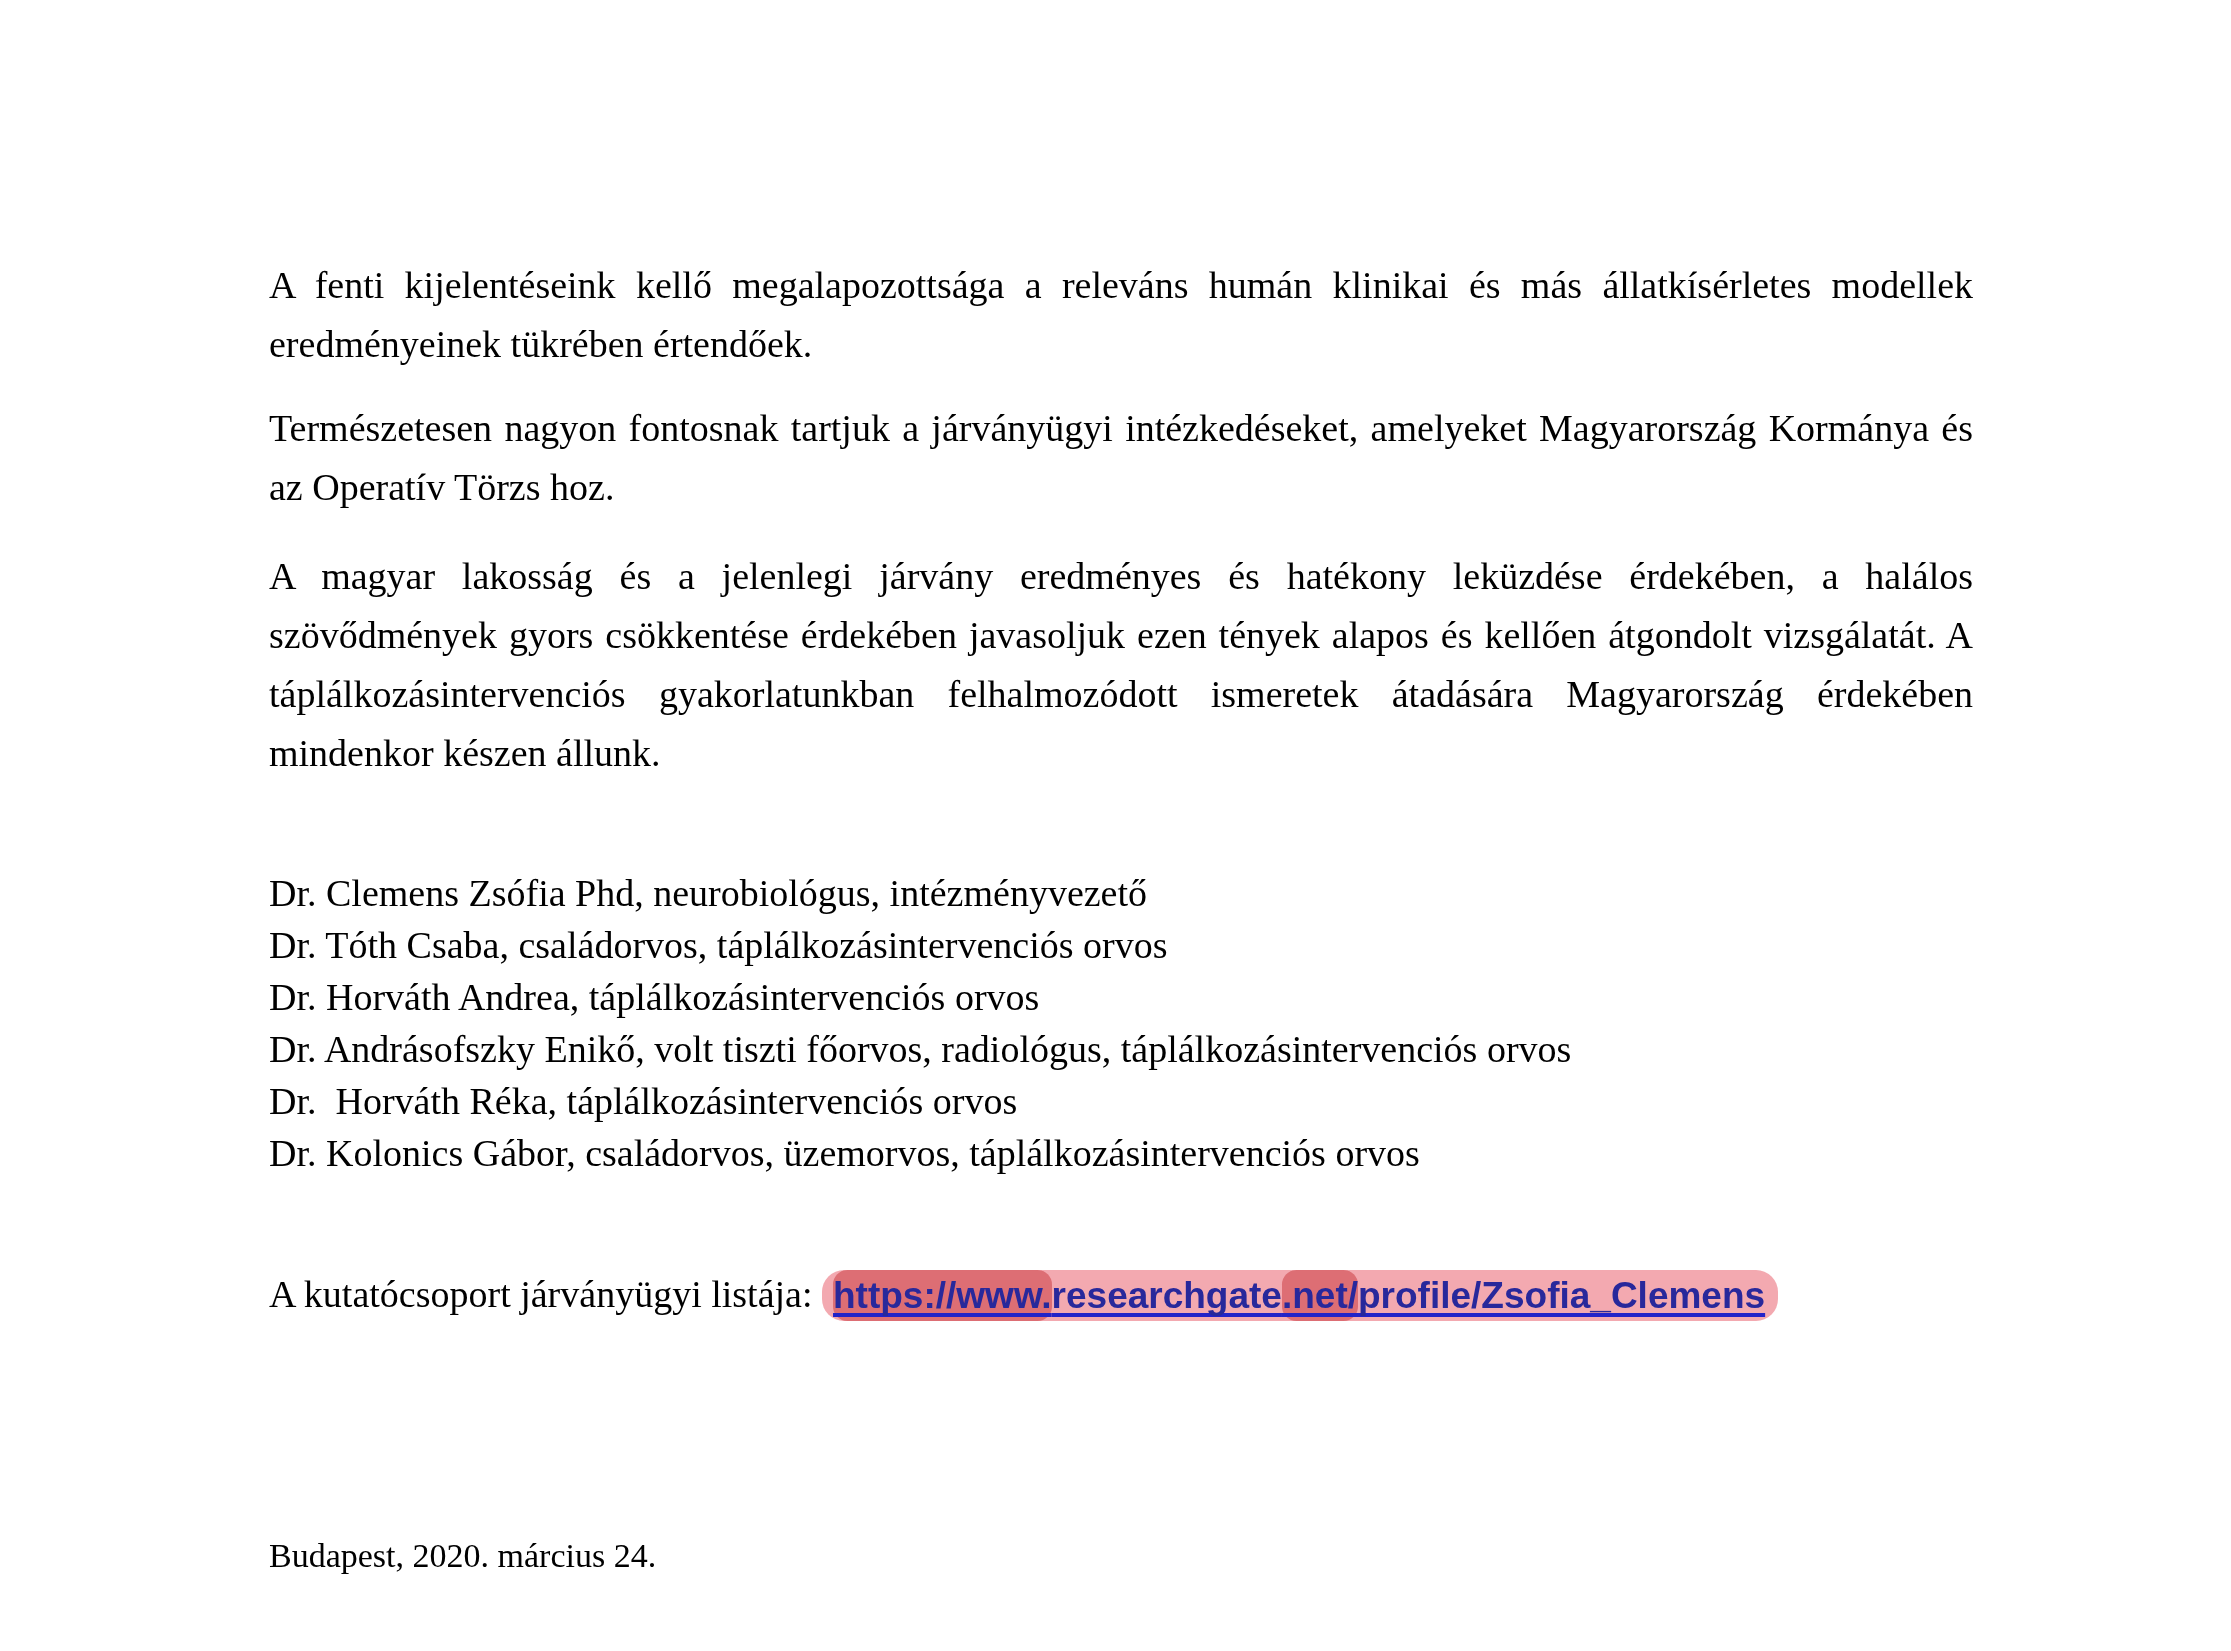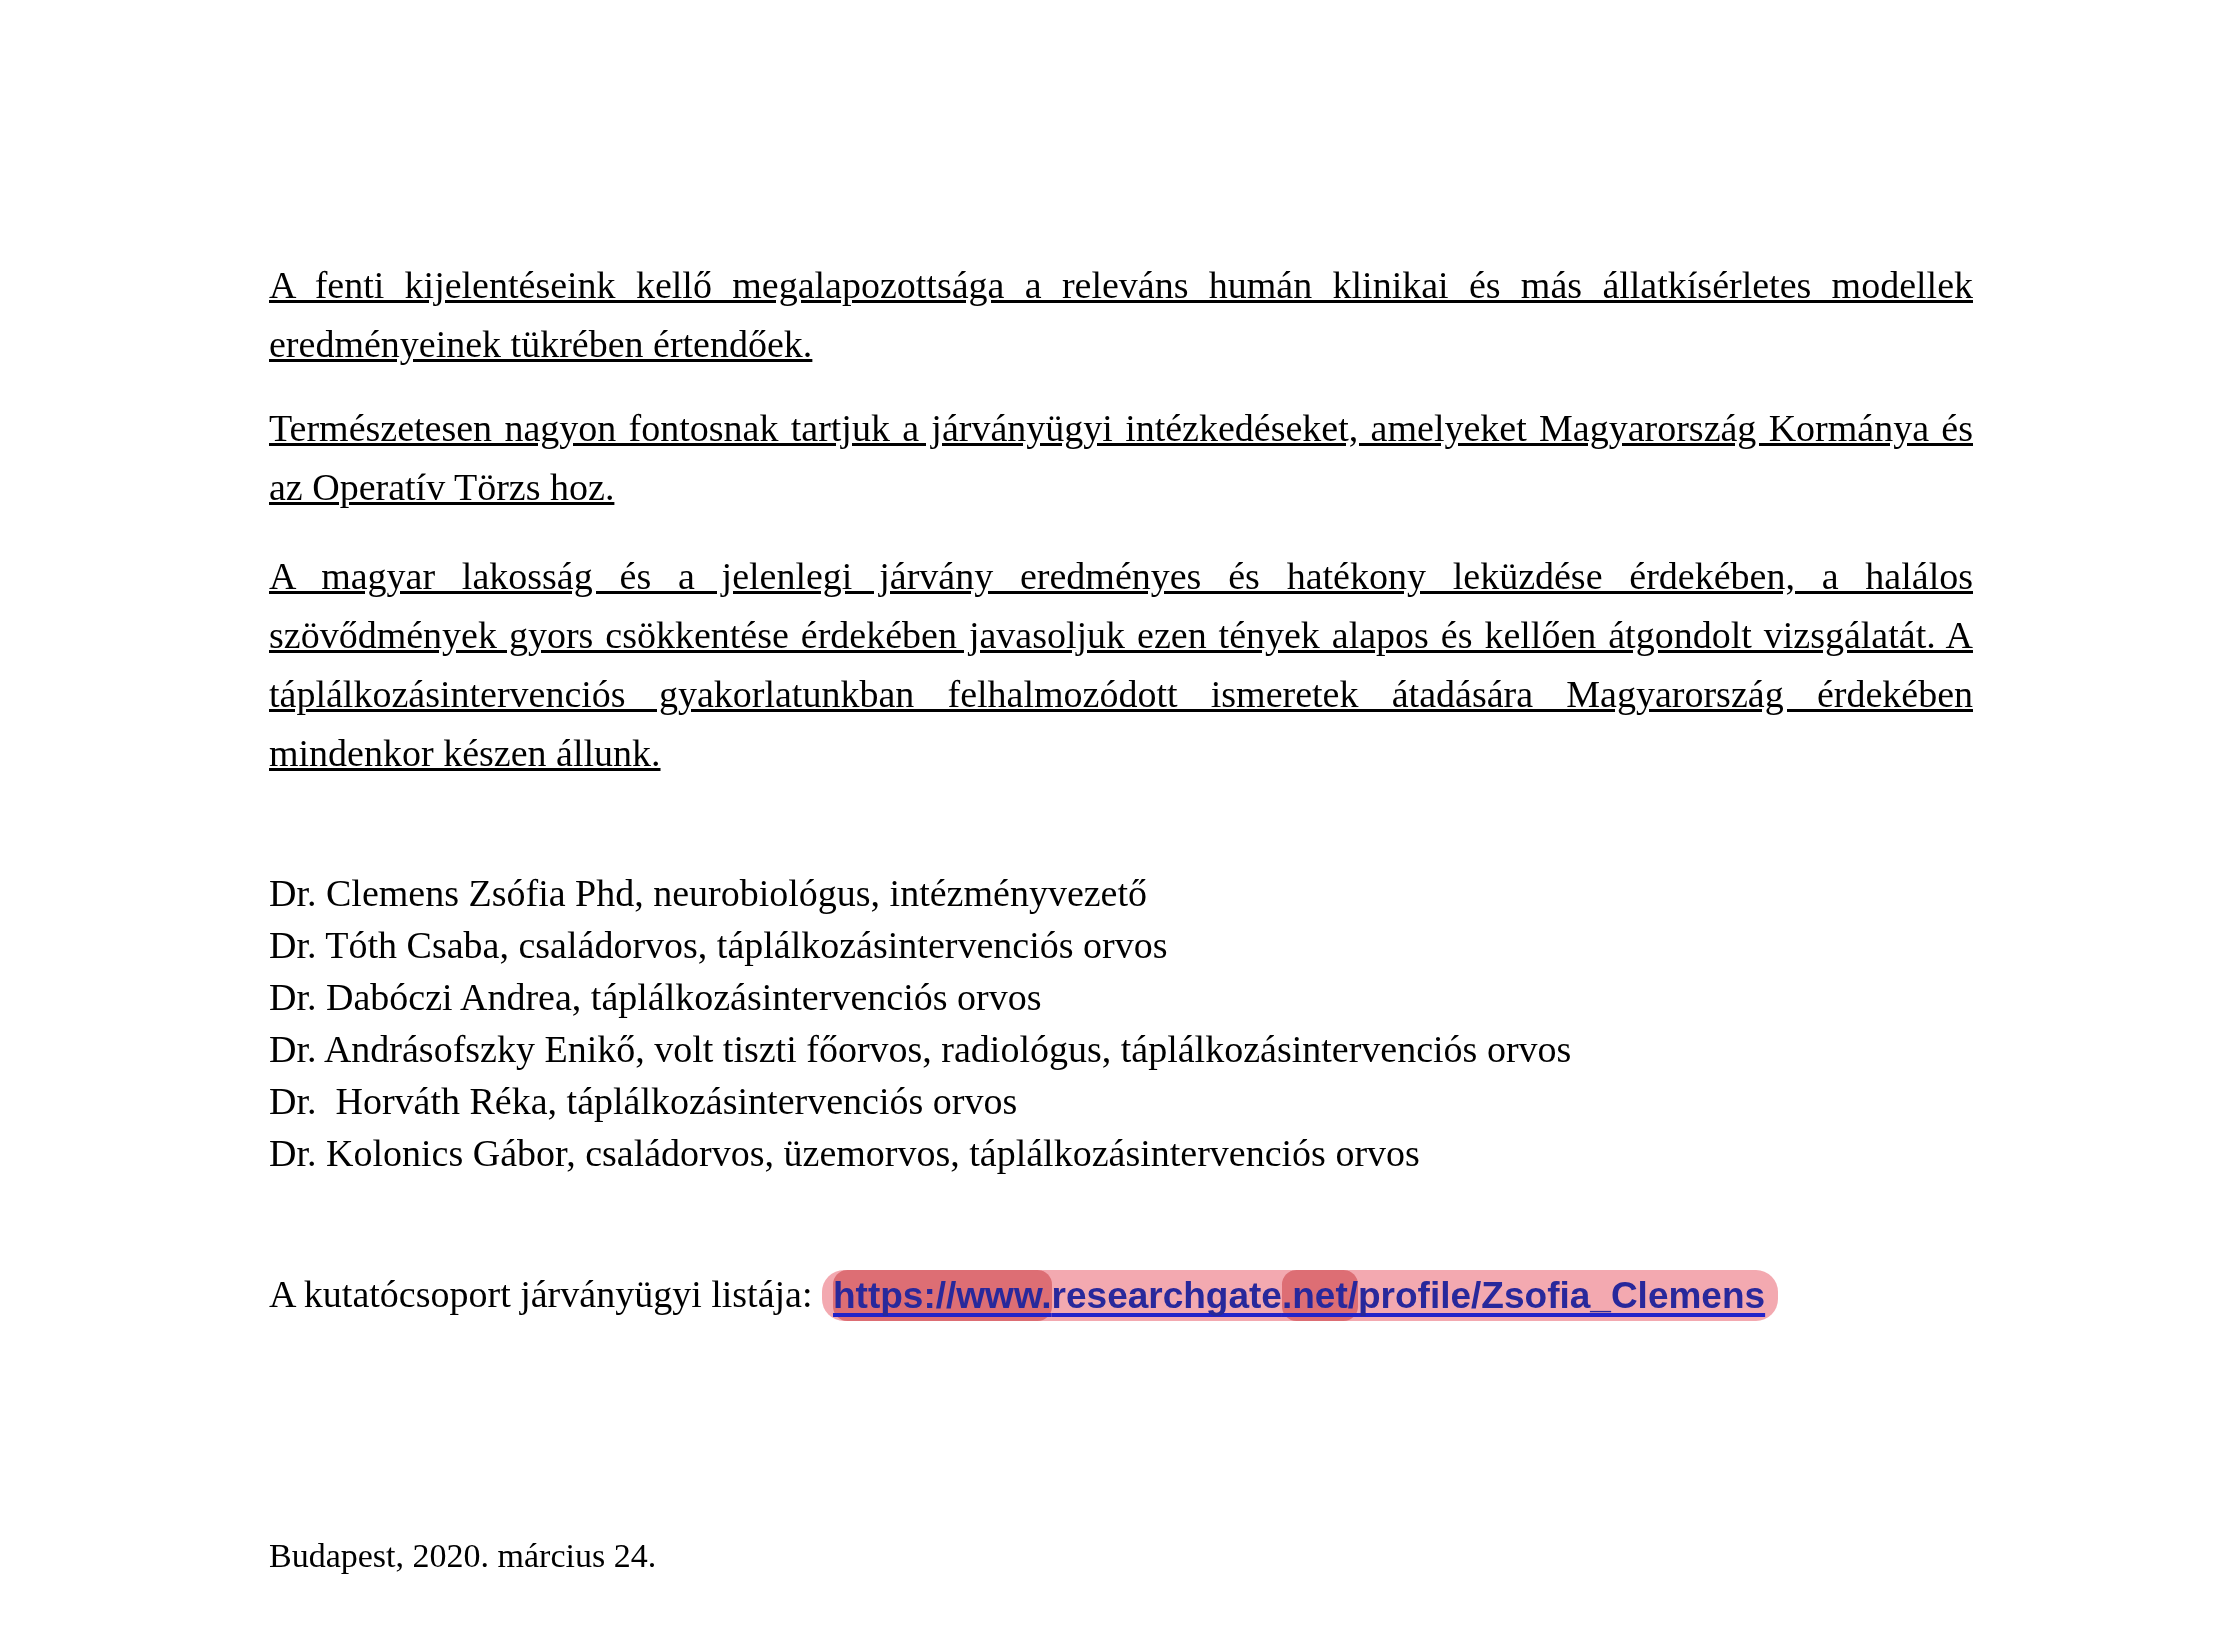--- a/index.html
+++ b/index.html
@@ -23,21 +23,20 @@
     left: 269px;
     top: 256px;
     width: 1704px;
   }
   .par {
     margin: 0;
     font-size: 38px;
     line-height: 59px;
     text-align: justify;
     letter-spacing: 0;
-    text-decoration: underline;
   }
   .par + .par { margin-top: 25px; }
   .par.p3 { margin-top: 30px; }
   .signatories { margin-top: 84px; }
   .sig {
     margin: 0;
     font-size: 38px;
     line-height: 52px;
     white-space: pre-wrap;
   }
@@ -85,21 +84,21 @@
 
     <p class="par p1">A fenti kijelentéseink kellő megalapozottsága a releváns humán klinikai és más állatkísérletes modellek eredményeinek tükrében értendőek.</p>
 
     <p class="par p2">Természetesen nagyon fontosnak tartjuk a járványügyi intézkedéseket, amelyeket Magyarország Kormánya és az Operatív Törzs hoz.</p>
 
     <p class="par p3">A magyar lakosság és a jelenlegi járvány eredményes és hatékony leküzdése érdekében, a halálos szövődmények gyors csökkentése érdekében javasoljuk ezen tények alapos és kellően átgondolt vizsgálatát. A táplálkozásintervenciós gyakorlatunkban felhalmozódott ismeretek átadására Magyarország érdekében mindenkor készen állunk.</p>
 
     <div class="signatories">
       <p class="sig">Dr. Clemens Zsófia Phd, neurobiológus, intézményvezető</p>
       <p class="sig">Dr. Tóth Csaba, családorvos, táplálkozásintervenciós orvos</p>
-      <p class="sig">Dr. Dabóczi Andrea, táplálkozásintervenciós orvos</p>
+      <p class="sig">Dr. Horváth Andrea, táplálkozásintervenciós orvos</p>
       <p class="sig">Dr. Andrásofszky Enikő, volt tiszti főorvos, radiológus, táplálkozásintervenciós orvos</p>
       <p class="sig">Dr.  Horváth Réka, táplálkozásintervenciós orvos</p>
       <p class="sig">Dr. Kolonics Gábor, családorvos, üzemorvos, táplálkozásintervenciós orvos</p>
     </div>
 
     <p class="publication"><span>A kutatócsoport járványügyi listája: </span><a class="rg-link" href="#"><span class="seg dark">https://www.</span><span class="seg light">researchgate</span><span class="seg dark">.net/</span><span class="seg light">profile/Zsofia_Clemens</span></a></p>
 
     <p class="dateline">Budapest, 2020. március 24.</p>
 
   </div>

